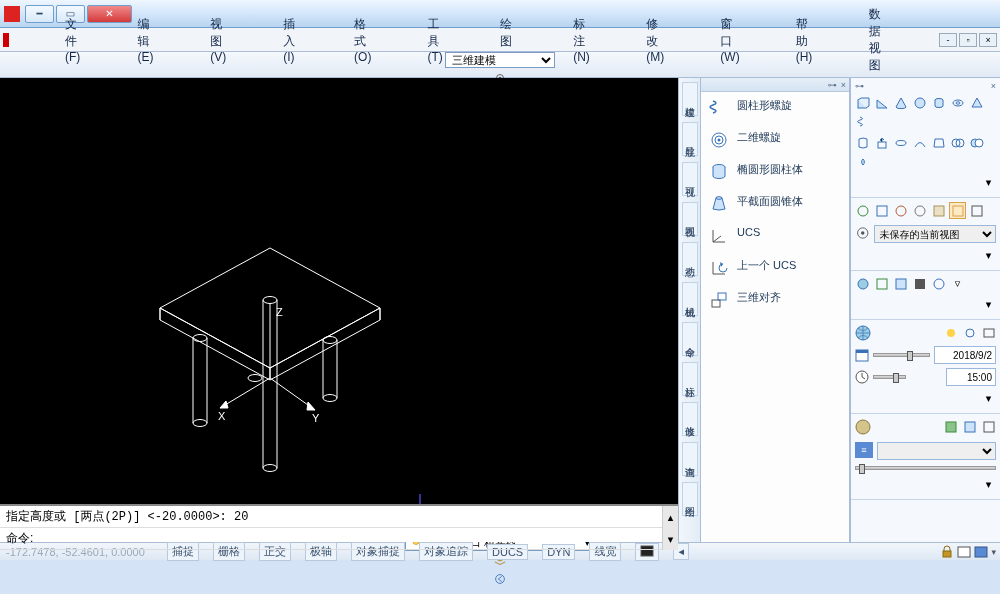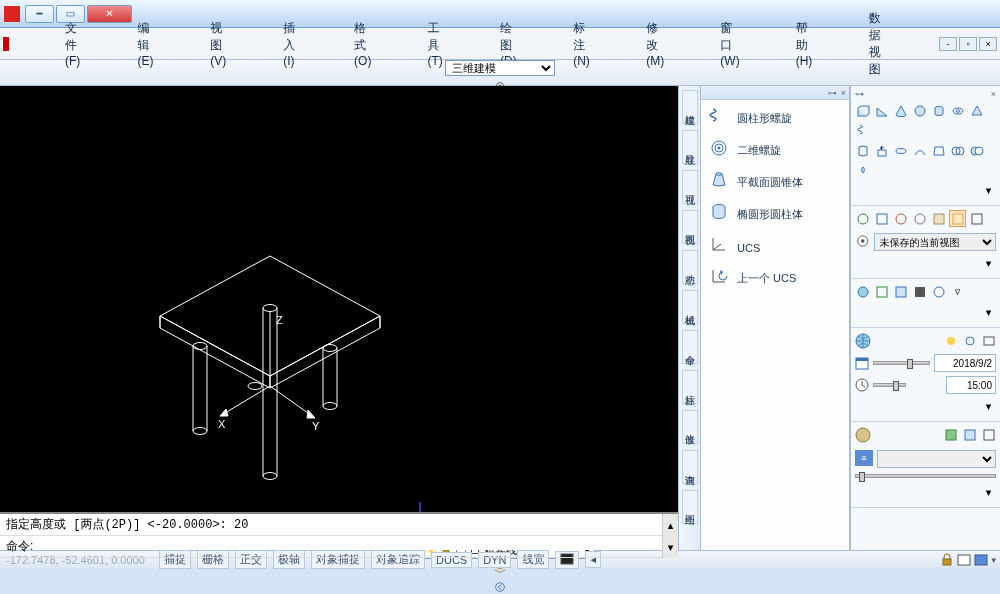--- a/index.html
+++ b/index.html
@@ -7,21 +7,21 @@
 
 
 .titlebar { height: 28px; background: linear-gradient(#eef6ff, #d6e8fb 45%, #b8d4f0); display: flex; align-items: center; padding: 0 4px; border-bottom: 1px solid #6f9ecf; }
 .titlebar .app-icon { width: 16px; height: 16px; background: #d22; margin-right: 5px; }
 .titlebar .title { color: #333; font-size: 12px; flex: 1; }
 .win-btns { display: flex; gap: 2px; }
 .win-btn { width: 29px; height: 18px; border: 1px solid #6f9ecf; background: linear-gradient(#f4f9ff,#d8e9f9); border-radius: 2px; display: flex; align-items: center; justify-content: center; font-size: 10px; color: #2a4a6a; cursor: pointer; }
 .win-btn.close { background: linear-gradient(#f08a8a,#d43a3a); color: #fff; width: 45px; }
 
 
-.menubar { height: 32px; background: #f1f4f8; display: flex; align-items: center; padding: 4px 3px; border-bottom: 1px solid #a9bdd6; gap: 44px; }
+.menubar { height: 24px; background: #f1f4f8; display: flex; align-items: center; padding: 4px 3px; border-bottom: 1px solid #a9bdd6; gap: 44px; }
 .menubar .mac-icon { width: 14px; height: 14px; background: #c00; margin-right: 6px; }
 .menu-item { padding: 2px 6px; color: #15294a; font-size: 12px; cursor: pointer; }
 .mdi-btns { margin-left: auto; display: flex; gap: 2px; }
 .mdi-btn { width: 18px; height: 14px; border: 1px solid #9ab; background: #e8f0f8; font-size: 9px; display: flex; align-items: center; justify-content: center; cursor: pointer; }
 
 
 .toolbars { height: 26px; background: linear-gradient(#f5f8fc,#e1eaf5); border-bottom: 1px solid #a9bdd6; display: flex; align-items: center; padding: 0 3px; gap: 2px; flex-direction: column; }
 .tb-select { height: 20px; font-size: 11px; border: 1px solid #7a9bc4; background: #fff; padding: 0 2px; }
 .tb-btn { width: 18px; height: 18px; border: 1px solid transparent; display: flex; align-items: center; justify-content: center; cursor: pointer; }
 .tb-sep { width: 1px; height: 18px; background: #a9bdd6; margin: 0 2px; }
@@ -38,39 +38,39 @@
 .cmd-row .cmd-line { flex: 1; }
 
 
 .vstrip { width: 22px; background: linear-gradient(90deg,#f2f6fb,#e2ecf6); border-left: 1px solid #a9bdd6; display: flex; flex-direction: column; align-items: center; padding-top: 4px; gap: 6px; }
 .vstrip-item { width: 16px; height: 34px; writing-mode: vertical-rl; font-size: 10px; color: #2a4260; display: flex; align-items: center; justify-content: center; cursor: pointer; border: 1px solid #c0d2e6; background: #eef4fb; }
 
 
 .mid-panel { width: 150px; background: #fdfdfd; border-left: 1px solid #a9bdd6; border-right: 1px solid #a9bdd6; display: flex; flex-direction: column; }
 .mid-panel-head { height: 14px; background: linear-gradient(#e6eef8,#d4e2f2); border-bottom: 1px solid #b8c9dd; display:flex; justify-content:flex-end; padding:0 3px; gap:4px; align-items:center;}
 .mid-panel-head span{font-size:9px;color:#56708f;cursor:pointer;}
-.mid-item { display: flex; align-items: flex-end; gap: 8px; padding: 6px 8px; cursor: pointer; }
+.mid-item { display: flex; align-items: flex-start; gap: 8px; padding: 6px 8px; cursor: pointer; }
 .mid-icon { width: 20px; height: 20px; display: flex; align-items: center; justify-content: center; }
 .mid-label { font-size: 11px; color: #1a3555; }
 
 
 .right-col { width: 150px; background: #f5f8fc; border-left: 1px solid #a9bdd6; display: flex; flex-direction: column; }
 .prop-section { border-bottom: 1px solid #c5d4e6; padding: 2px 2px 4px 2px; }
 .prop-head { height: 12px; display:flex; justify-content:space-between; align-items:center; padding:0 2px;}
 .prop-head span{font-size:9px;color:#56708f;cursor:pointer;}
 .icon-row { display: flex; flex-wrap: wrap; gap: 2px; padding: 2px 1px; }
 .icon-row .ico { width: 17px; height: 17px; border: 1px solid transparent; display: flex; align-items: center; justify-content: center; cursor: pointer; }
 .icon-row .ico.active { border: 1px solid #d9a14a; background: #fde9c4; }
 .prop-select { width: 100%; height: 18px; font-size: 10px; border: 1px solid #9ab8db; margin-top: 2px; }
 .prop-field { display: flex; align-items: center; gap: 4px; padding: 2px 2px; }
 .prop-field input { flex: 1; height: 18px; font-size: 10px; border: 1px solid #9ab8db; text-align: right; padding: 0 3px; }
 .big-ico { width: 18px; height: 18px; }
 
 
-.statusbar { height: 18px; background: linear-gradient(#f2f6fb,#dde8f4); border-top: 1px solid #a9bdd6; display: flex; align-items: center; font-size: 11px; color: #3a5270; padding: 0 4px; gap: 4px; }
+.statusbar { height: 18px; background: linear-gradient(#f2f6fb,#dde8f4); border-top: 1px solid #a9bdd6; display: flex; align-items: center; font-size: 11px; color: #3a5270; padding: 0 4px; gap: 12px; }
 .status-coord { width: 150px; color: #9aa8b8; padding-left: 2px; }
 .status-btn { padding: 1px 4px; border: 1px solid #b8c9dd; background: #eef4fb; margin: 16px 1px; cursor: pointer; font-size: 11px; }
 .status-right { margin-left: auto; display: flex; gap: 3px; align-items: center; }
 .status-tray { width: 14px; height: 14px; }
 
 
 .histbar { height: 38px; text-align: center; }
 
 
 .ucs-color { position: absolute; left: 390px; top: 410px; }
@@ -402,34 +402,34 @@
             <circle cx="10" cy="10" r="7" fill="none" stroke="#3a72b8"></circle>
             <circle cx="10" cy="10" r="4" fill="none" stroke="#3a72b8"></circle>
             <circle cx="10" cy="10" r="1.5" fill="#3a72b8"></circle>
           </svg>
         </div>
       <span class="mid-label">二维螺旋</span>
     </div>
     <div class="mid-item">
       <div class="mid-icon">
           <svg width="20" height="20" viewBox="0 0 20 20">
-            <path d="M7 4 h6 l3 11 a8 2.5 0 0 1 -12 0 z" fill="#cde3fa" stroke="#3a72b8"></path>
-            <ellipse cx="10" cy="4" rx="3" ry="1.3" fill="#cde3fa" stroke="#3a72b8"></ellipse>
-          </svg>
-        </div>
-      <span class="mid-label">平截面圆锥体</span>
+            <ellipse cx="10" cy="5" rx="6" ry="2.5" fill="#cde3fa" stroke="#3a72b8"></ellipse>
+            <path d="M4 5 v9 a6 2.5 0 0 0 12 0 v-9" fill="#cde3fa" stroke="#3a72b8"></path>
+          </svg>
+        </div>
+      <span class="mid-label">椭圆形圆柱体</span>
     </div>
     <div class="mid-item">
       <div class="mid-icon">
           <svg width="20" height="20" viewBox="0 0 20 20">
-            <ellipse cx="10" cy="5" rx="6" ry="2.5" fill="#cde3fa" stroke="#3a72b8"></ellipse>
-            <path d="M4 5 v9 a6 2.5 0 0 0 12 0 v-9" fill="#cde3fa" stroke="#3a72b8"></path>
-          </svg>
-        </div>
-      <span class="mid-label">椭圆形圆柱体</span>
+            <path d="M7 4 h6 l3 11 a8 2.5 0 0 1 -12 0 z" fill="#cde3fa" stroke="#3a72b8"></path>
+            <ellipse cx="10" cy="4" rx="3" ry="1.3" fill="#cde3fa" stroke="#3a72b8"></ellipse>
+          </svg>
+        </div>
+      <span class="mid-label">平截面圆锥体</span>
     </div>
     <div class="mid-item">
       <div class="mid-icon">
           <svg width="20" height="20" viewBox="0 0 20 20">
             <line x1="4" y1="16" x2="4" y2="4" stroke="#555"></line>
             <line x1="4" y1="16" x2="16" y2="16" stroke="#555"></line>
             <line x1="4" y1="16" x2="12" y2="10" stroke="#555"></line>
           </svg>
         </div>
       <span class="mid-label">UCS</span>
@@ -437,20 +437,29 @@
     <div class="mid-item">
       <div class="mid-icon">
           <svg width="20" height="20" viewBox="0 0 20 20">
             <line x1="4" y1="16" x2="4" y2="4" stroke="#555"></line>
             <line x1="4" y1="16" x2="16" y2="16" stroke="#555"></line>
             <path d="M14 6 a4 4 0 1 0 4 4" fill="none" stroke="#3a72b8"></path>
             <polygon points="14,6 11,4 12,9" fill="#3a72b8"></polygon>
           </svg>
         </div>
       <span class="mid-label">上一个 UCS</span>
+    </div>
+    <div class="mid-item">
+      <div class="mid-icon">
+          <svg width="20" height="20" viewBox="0 0 20 20">
+            <rect x="3" y="10" width="8" height="7" fill="none" stroke="#555"></rect>
+            <rect x="9" y="3" width="8" height="7" fill="none" stroke="#3a72b8"></rect>
+          </svg>
+        </div>
+      <span class="mid-label">三维对齐</span>
     </div>
   </div>
 
   <div class="right-col">
     <div class="prop-section">
       <div class="prop-head">
           <span>⊶</span>
           <span>×</span>
         </div>
       <div class="icon-row">

